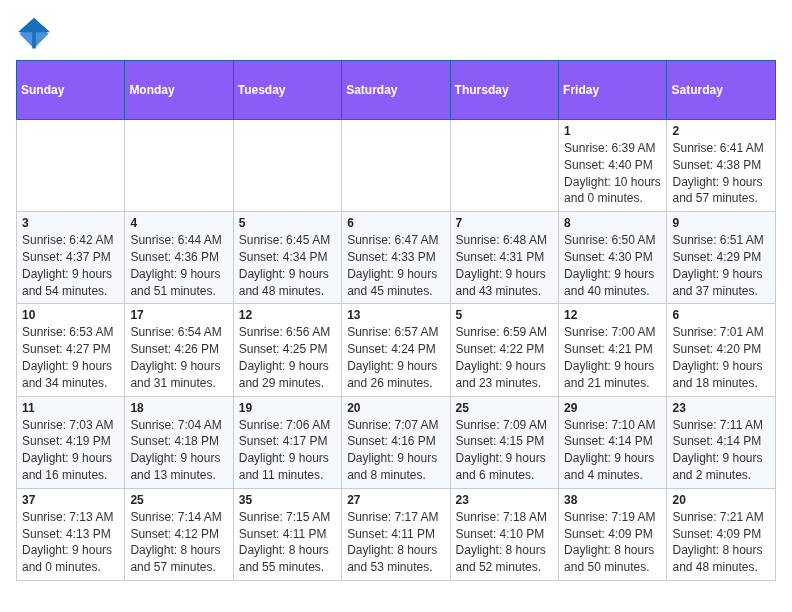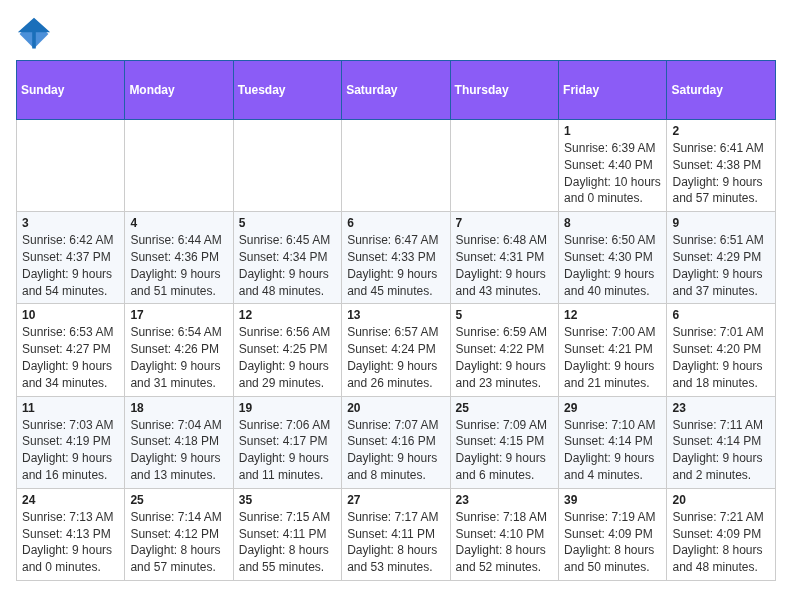--- a/index.html
+++ b/index.html
@@ -217,41 +217,41 @@
           <div class="day-number">29</div>
           <div class="day-detail">Sunrise: 7:10 AM<br>Sunset: 4:14 PM<br>Daylight: 9 hours and 4 minutes.</div>
         </td>
         <td>
           <div class="day-number">23</div>
           <div class="day-detail">Sunrise: 7:11 AM<br>Sunset: 4:14 PM<br>Daylight: 9 hours and 2 minutes.</div>
         </td>
       </tr>
       <tr>
         <td>
-          <div class="day-number">24</div>
+          <div class="day-number">37</div>
           <div class="day-detail">Sunrise: 7:13 AM<br>Sunset: 4:13 PM<br>Daylight: 9 hours and 0 minutes.</div>
         </td>
         <td>
           <div class="day-number">25</div>
           <div class="day-detail">Sunrise: 7:14 AM<br>Sunset: 4:12 PM<br>Daylight: 8 hours and 57 minutes.</div>
         </td>
         <td>
           <div class="day-number">35</div>
           <div class="day-detail">Sunrise: 7:15 AM<br>Sunset: 4:11 PM<br>Daylight: 8 hours and 55 minutes.</div>
         </td>
         <td>
           <div class="day-number">27</div>
           <div class="day-detail">Sunrise: 7:17 AM<br>Sunset: 4:11 PM<br>Daylight: 8 hours and 53 minutes.</div>
         </td>
         <td>
           <div class="day-number">23</div>
           <div class="day-detail">Sunrise: 7:18 AM<br>Sunset: 4:10 PM<br>Daylight: 8 hours and 52 minutes.</div>
         </td>
         <td>
-          <div class="day-number">39</div>
+          <div class="day-number">38</div>
           <div class="day-detail">Sunrise: 7:19 AM<br>Sunset: 4:09 PM<br>Daylight: 8 hours and 50 minutes.</div>
         </td>
         <td>
           <div class="day-number">20</div>
           <div class="day-detail">Sunrise: 7:21 AM<br>Sunset: 4:09 PM<br>Daylight: 8 hours and 48 minutes.</div>
         </td>
       </tr>
     </tbody>
 </table>
 

